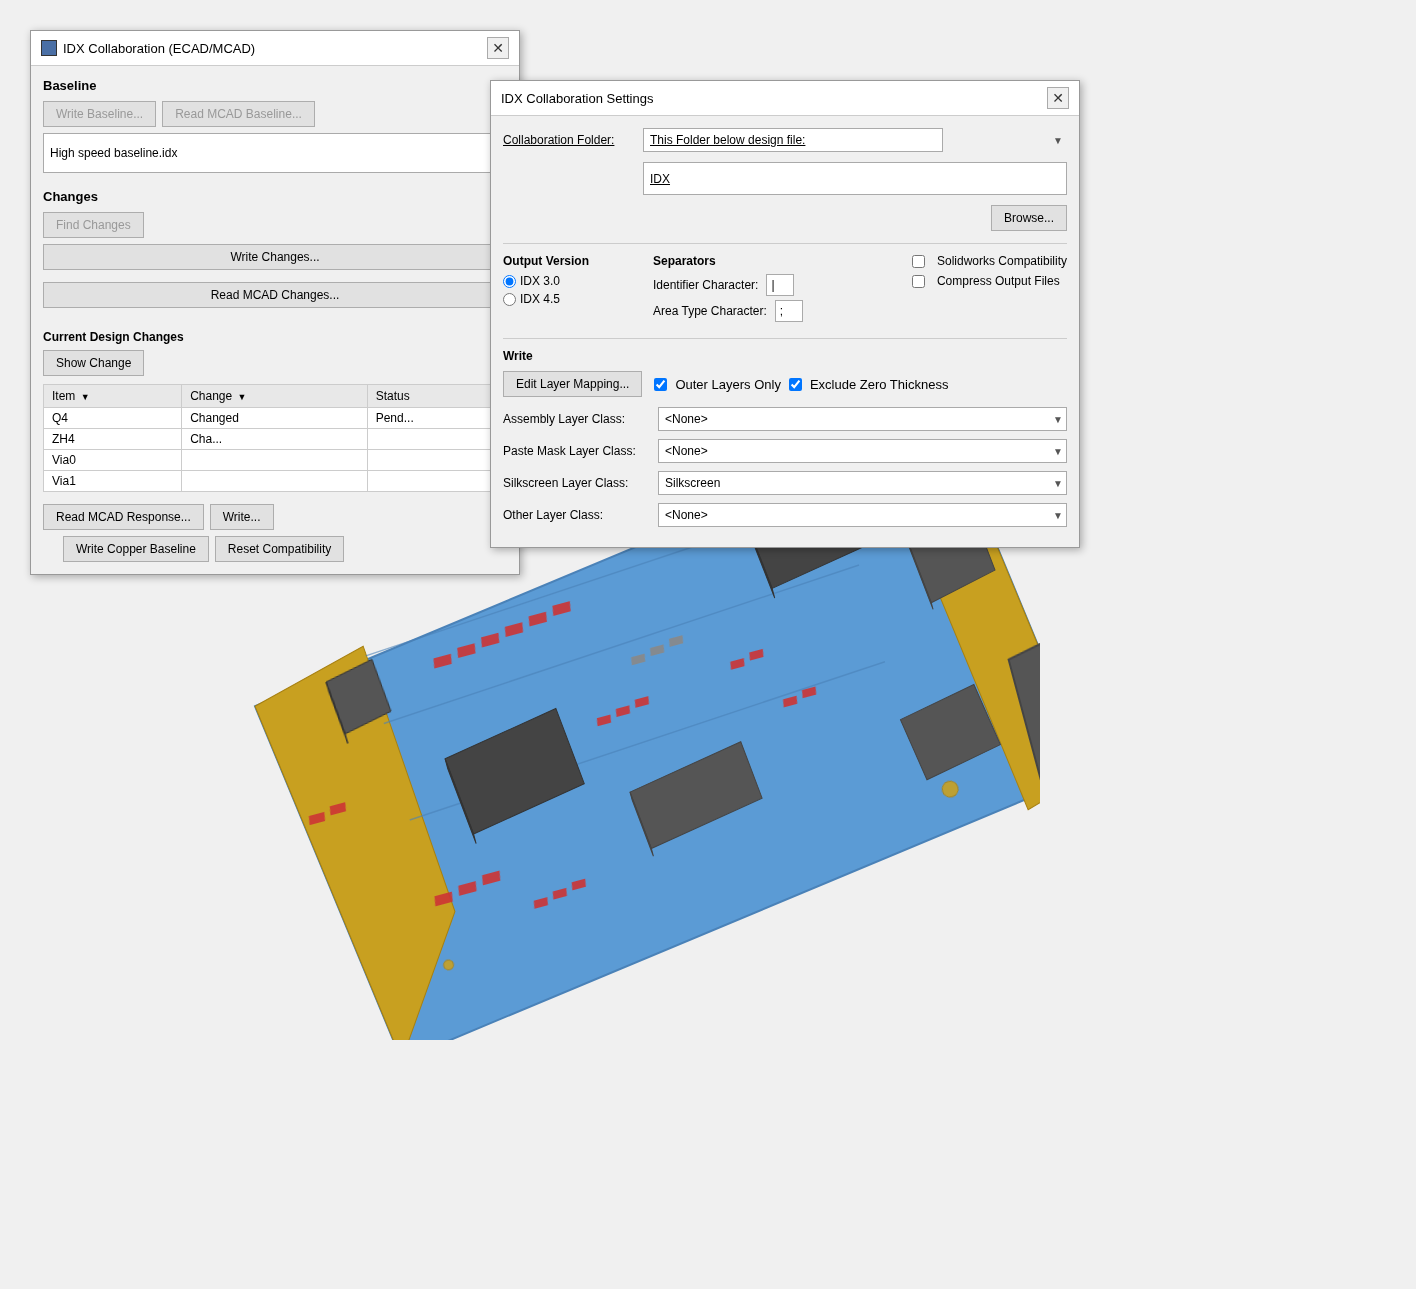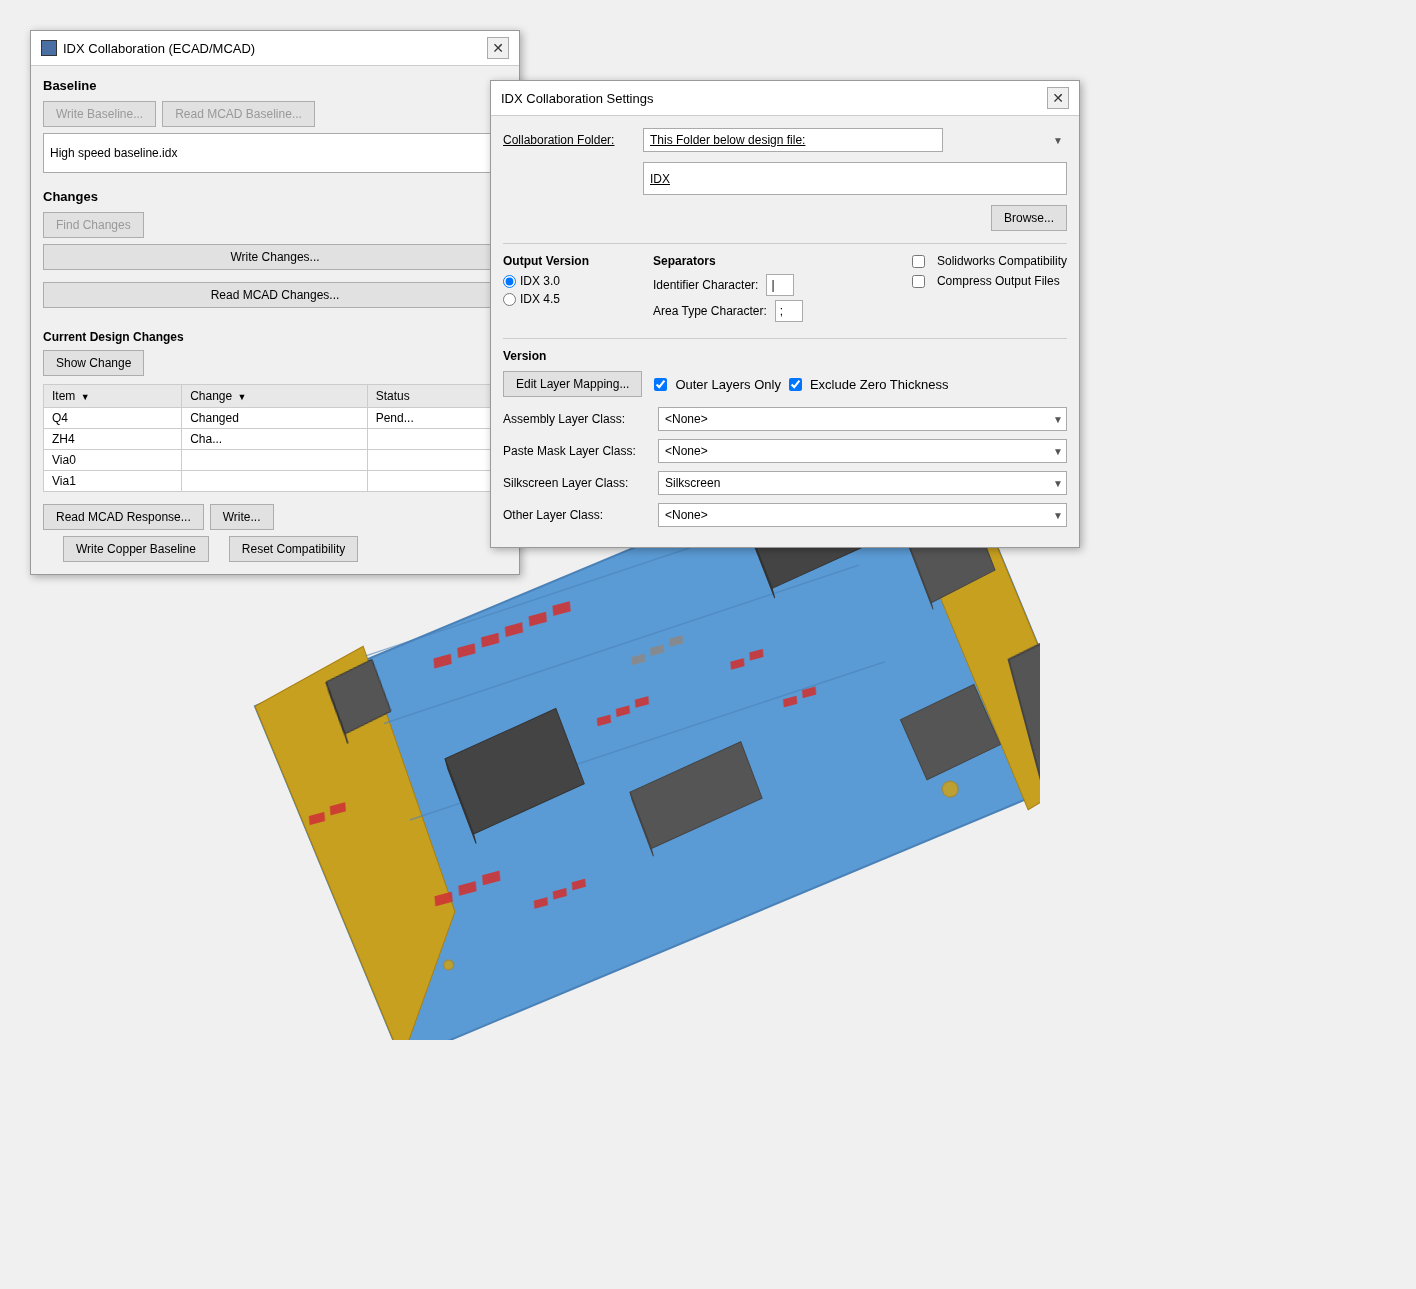--- a/index.html
+++ b/index.html
@@ -151,21 +151,21 @@
       margin-left: 2px;
     }
 
     .changes-table td {
       border: 1px solid #ccc;
       padding: 3px 8px;
       background: #fff;
     }
 
     .bottom-row1 { display: flex; gap: 6px; margin-bottom: 6px; }
-    .bottom-row2 { display: flex; gap: 20px; padding-left: 20px; }
+    .bottom-row2 { display: flex; gap: 6px; padding-left: 20px; }
 
     
     #settings-dialog {
       top: 80px;
       left: 490px;
       width: 590px;
       z-index: 10;
     }
 
     .settings-row {
@@ -573,21 +573,21 @@
         <div class="checkbox-row">
           <input type="checkbox" id="compress" style="">
           <label for="compress">Compress Output Files</label>
         </div>
       </div>
     </div>
 
     <hr class="divider">
 
     <div>
-      <div class="layers-section-label">Version</div>
+      <div class="layers-section-label">Write</div>
 
       <div class="layers-top-row">
         <button class="btn">Edit Layer Mapping...</button>
         <div class="layers-checkbox-row">
           <input type="checkbox" id="outerLayers" checked="" style="">
           <label for="outerLayers">Outer Layers Only</label>
           <input type="checkbox" id="excludeZero" checked="" style="">
           <label for="excludeZero">Exclude Zero Thickness</label>
         </div>
       </div>

